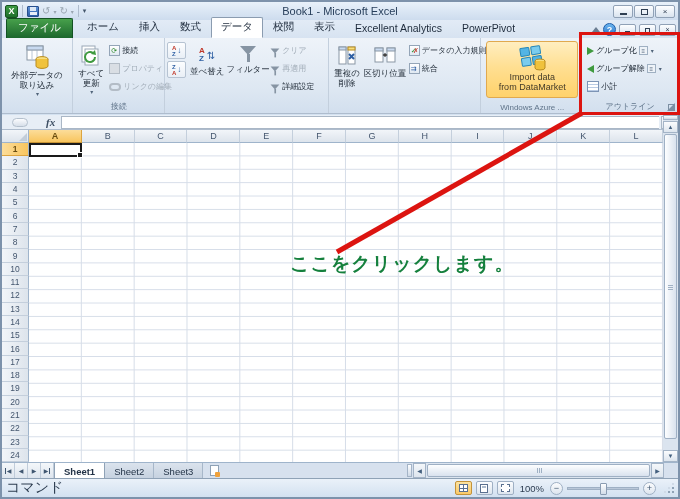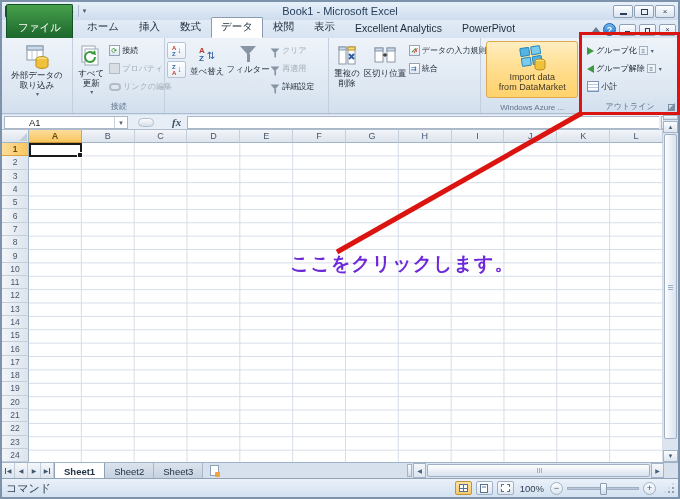--- a/index.html
+++ b/index.html
@@ -25,21 +25,21 @@
   .wbtn { width:20px; height:13px; border:1px solid #90a1b6; border-radius:2px;
     background:linear-gradient(#fdfeff,#d9e3ef); font-size:8px; line-height:11px; text-align:center; color:#2e3e52; }
   .wbtn .mini-dash { display:inline-block; width:7px; height:2px; background:#2e3e52; vertical-align:bottom; margin-bottom:2px; }
   .rest { display:inline-block; width:7px; height:6px; border:1px solid #2e3e52; position:relative; top:1px; }
 
   
   .tabrow { position:absolute; left:0; right:0; top:18px; height:18px;
     background:linear-gradient(#e2ebf6,#d7e3f1); display:flex; align-items:flex-end; padding-left:4px; }
   .tab { font-size:10.5px; color:#1e2b3c; padding:2px 9px 3px; border:1px solid transparent; }
   .tab.file { background:linear-gradient(#47a04b,#1c672d); color:#fff; border:1px solid #135223; border-bottom:none;
-    border-radius:2px 2px 0 0; padding:16px 11px 3px; margin-right:4px; }
+    border-radius:2px 2px 0 0; padding:2px 11px 3px; margin-right:4px; }
   .tab.active { background:#fff; border:1px solid #8b9cb0; border-bottom:1px solid #fff; border-radius:2px 2px 0 0; }
   .tab-right { margin-left:auto; display:flex; align-items:center; gap:3px; padding:0 2px 2px 0; }
   .collapse-caret { width:0; height:0; border-left:4px solid transparent; border-right:4px solid transparent; border-bottom:5px solid #6b7d92; }
   .helpb { width:13px; height:13px; border-radius:50%; background:linear-gradient(#6db7f0,#2a72c8); border:1px solid #1e5ca8;
     color:#fff; font-size:9px; font-weight:bold; text-align:center; line-height:12px; }
   .wbtn.sm { width:17px; height:12px; font-size:7px; line-height:10px; }
 
   
   .ribbon { position:absolute; left:0; right:0; top:36px; height:76px;
     background:linear-gradient(#eef3f9,#dde7f2 70%,#d2dfee); border-bottom:1px solid #aebccd; display:flex; }
@@ -143,21 +143,21 @@
   .hs-btn { width:13px; background:linear-gradient(#f4f7fa,#dde5ee); border:1px solid #a4b4c7; font-size:6px; color:#44607f;
     display:flex; align-items:center; justify-content:center; }
   .htrack { width:225px; display:flex; padding:1px; background:#dbe4ef; }
   .hthumb { width:100%; background:linear-gradient(#fdfeff,#d9e2ee); border:1px solid #9fb0c4; border-radius:2px; position:relative; }
   .hthumb::after { content:""; position:absolute; top:3px; bottom:3px; left:50%; width:1px; background:#9fb0c4; box-shadow:2px 0 0 #9fb0c4, -2px 0 0 #9fb0c4; }
   .endpad { width:14px; }
 
   
   .statusbar { position:absolute; left:0; right:0; bottom:0; height:19px; border-top:1px solid #8fa2b6;
     background:linear-gradient(#eaf1f9,#d3e1f0); display:flex; align-items:center; padding:0 4px; }
-  .mode { font-size:11px; color:#2c3c50; }
+  .mode { font-size:14px; color:#2c3c50; }
   .sright { margin-left:auto; display:flex; align-items:center; gap:4px; }
   .viewb { width:17px; height:14px; border:1px solid #9fb0c4; border-radius:2px; background:linear-gradient(#fbfcfe,#dde5ee);
     display:flex; align-items:center; justify-content:center; }
   .viewb.sel { background:linear-gradient(#fde3a0,#f9c96a); border-color:#c49339; }
   .vb-ico { width:9px; height:8px; border:1px solid #5a7090; background:
     linear-gradient(to right, transparent 3px, #5a7090 3px, #5a7090 4px, transparent 4px),
     linear-gradient(to bottom, transparent 3px, #5a7090 3px, #5a7090 4px, transparent 4px), #fff; }
   .vb-page { width:8px; height:9px; border:1px solid #5a7090; background:#fff; position:relative; }
   .vb-page::after { content:""; position:absolute; left:1px; top:1px; right:1px; height:2px; background:#aebccd; }
   .vb-break { width:9px; height:8px; border:1px dashed #5a7090; background:#fff; }
@@ -167,21 +167,21 @@
   .ztrack { width:72px; height:3px; background:#b9c7d8; border:1px solid #9fb0c4; position:relative; }
   .zthumb { position:absolute; left:32px; top:-5px; width:7px; height:12px; background:linear-gradient(#fdfeff,#d3dde9);
     border:1px solid #8a9cb2; border-radius:1px; }
   .grip { width:10px; height:10px; margin-left:4px; position:relative; }
   .grip::after { content:""; position:absolute; right:0; bottom:0; width:2px; height:2px; background:#8fa2b6;
     box-shadow:-4px 0 0 #8fa2b6, 0 -4px 0 #8fa2b6, -4px -4px 0 #cfdae7, -8px 0 0 #cfdae7, 0 -8px 0 #cfdae7; }
 
   
   .hl-rect { position:absolute; left:577px; top:30px; width:101px; height:83px; border:3px solid #dc1410; z-index:60; }
   .arrow-svg { position:absolute; inset:0; z-index:59; pointer-events:none; }
-  .annot { position:absolute; left:288px; top:249px; z-index:60; font-size:19px; font-weight:bold; color:#6d28d9; letter-spacing:1px; white-space:nowrap; }
+  .annot { position:absolute; left:288px; top:249px; z-index:60; font-size:19px; font-weight:bold; color:#15803d; letter-spacing:1px; white-space:nowrap; }
 </style>
 </head>
 <body>
 
 <div class="window">
 
   <div class="titlebar">
     <div class="qat">
       <span class="app-ico">X</span>
       <span class="qsep"></span>
@@ -398,24 +398,20 @@
           <span class="gridico"></span>
           <span class="slabel">小計</span>
         </div>
       </div>
       <div class="glabel">アウトライン</div>
       <span class="launcher"></span>
     </div>
   </div>
 
   <div class="fbar">
-    <div class="namebox">
-      <span class="nb-text">A1</span>
-      <span class="nb-dd">▼</span>
-    </div>
     <span class="oval"></span>
     <span class="fx">fx</span>
     <div class="ffield"></div>
     <div class="fchev">▼</div>
   </div>
 
   <div class="sheet">
     <div class="colheads">
       <div class="corner"></div>
     <div class="col-h sel">A</div>

